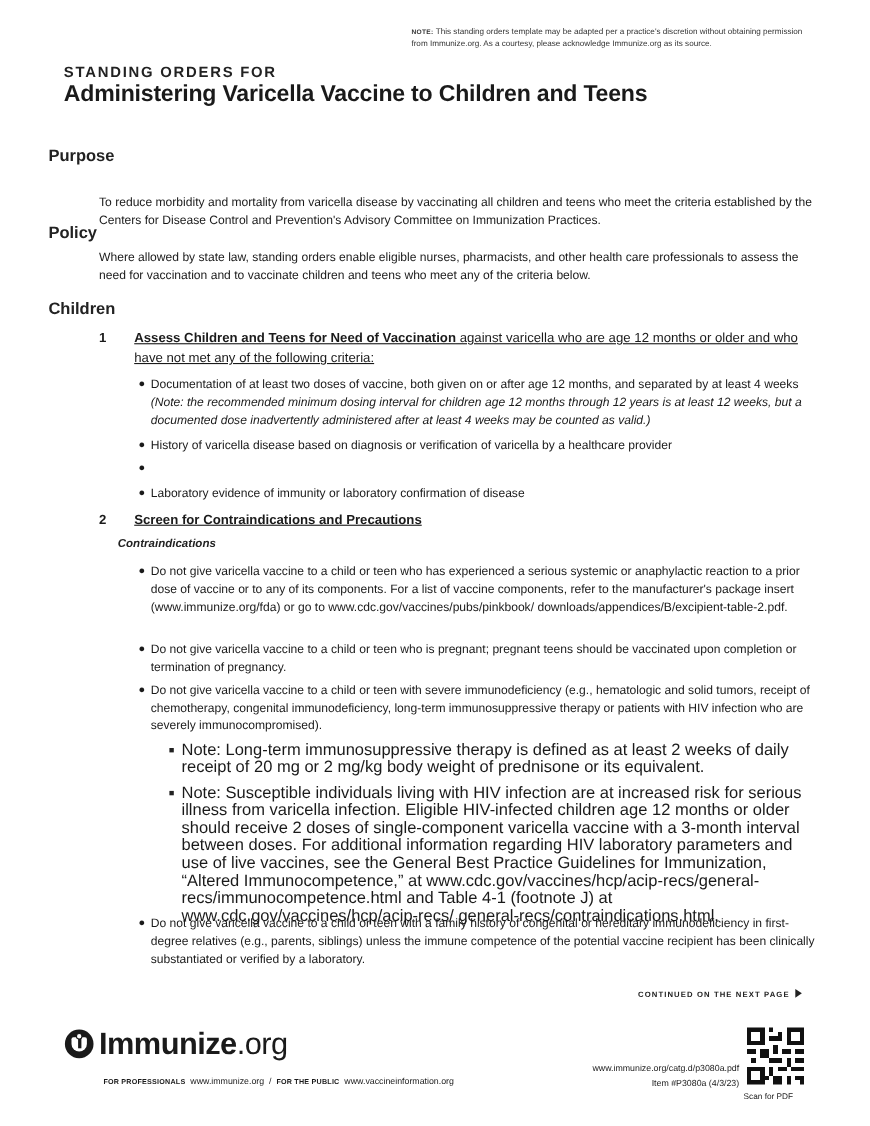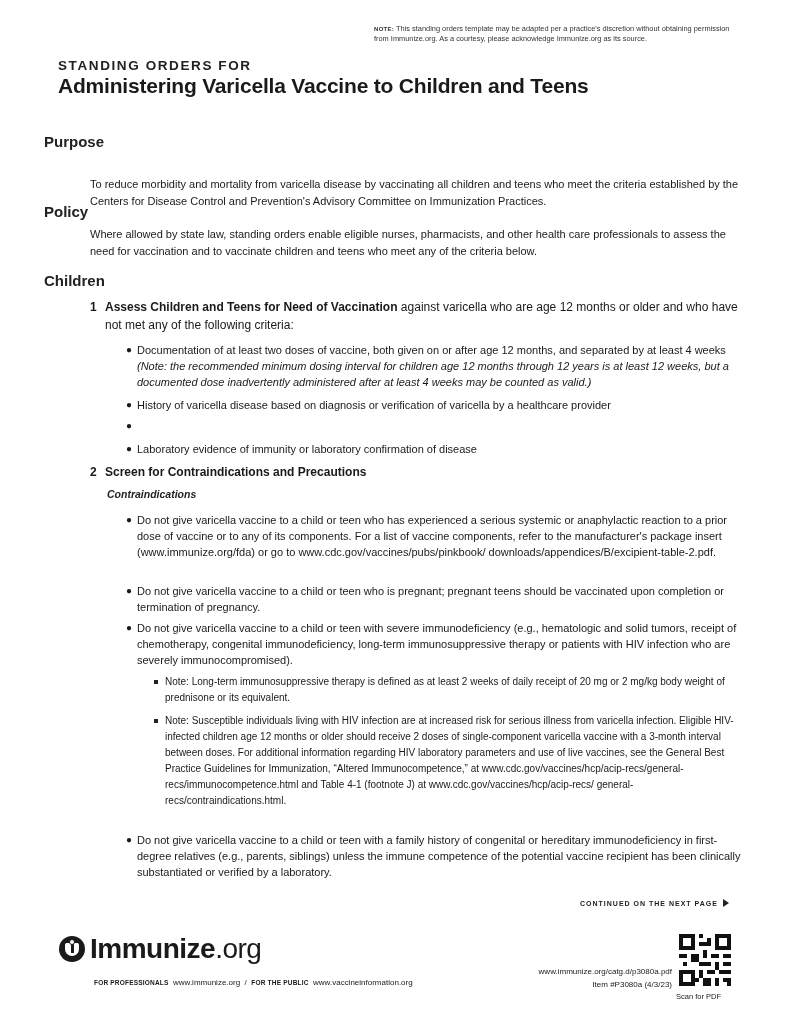--- a/index.html
+++ b/index.html
@@ -25,34 +25,34 @@
   }
   .para {
     position: absolute; left: 90px; width: 650px;
     font-size: 11px; line-height: 16.5px; color: #1a1a1a;
   }
   .step {
     position: absolute; left: 90px; width: 660px;
     font-size: 12px; line-height: 18px; color: #1a1a1a;
   }
   .step .num { position: absolute; left: 0; top: 0; font-weight: bold; }
-  .step .body { margin-left: 15px; }
+  .step .body { margin-left: 32px; text-decoration: underline; }
   .step b { font-weight: bold; }
   .sub-h {
     position: absolute; left: 107px; font-size: 10.5px; font-weight: bold; font-style: italic; color: #222;
   }
   .bullet {
     position: absolute; left: 137px; width: 605px;
     font-size: 11px; line-height: 16px; color: #1a1a1a;
   }
   .bullet .dot { position: absolute; left: -11px; top: 0; font-size: 10px; }
   .bullet i { font-style: italic; }
   .sq {
     position: absolute; left: 165px; width: 578px;
-    font-size: 10px; line-height: 16px; color: #1a1a1a;
+    font-size: 15px; line-height: 16px; color: #1a1a1a;
   }
   .sq .mark {
     position: absolute; left: -11px; top: 6px; width: 4px; height: 4px; background: #222;
   }
   .continued {
     position: absolute; left: 580px; top: 899px;
     font-size: 7px; font-weight: bold; letter-spacing: 1px; color: #222;
   }
   .continued .tri {
     display: inline-block; width: 0; height: 0; margin-left: 5px; vertical-align: -1px;

